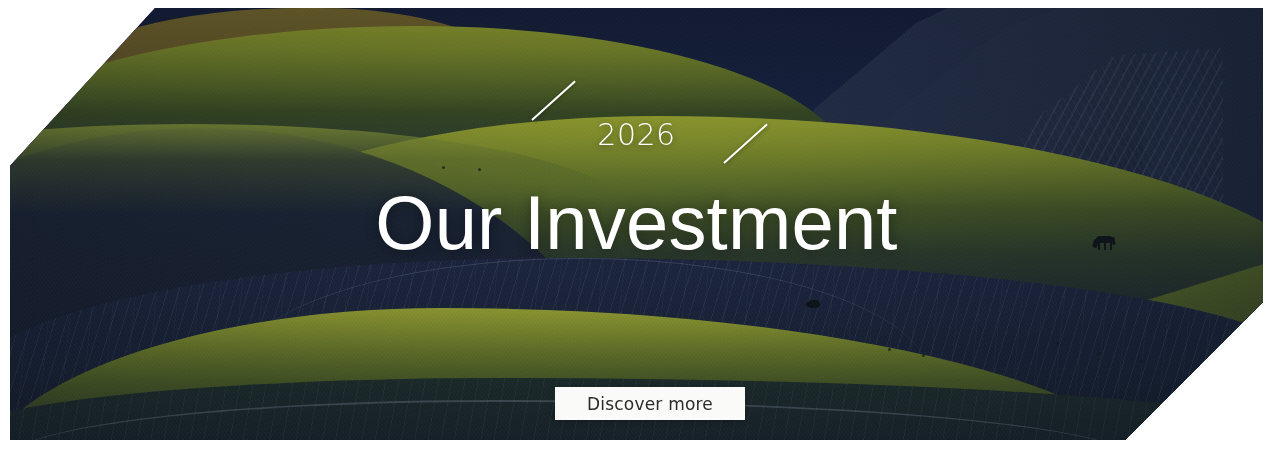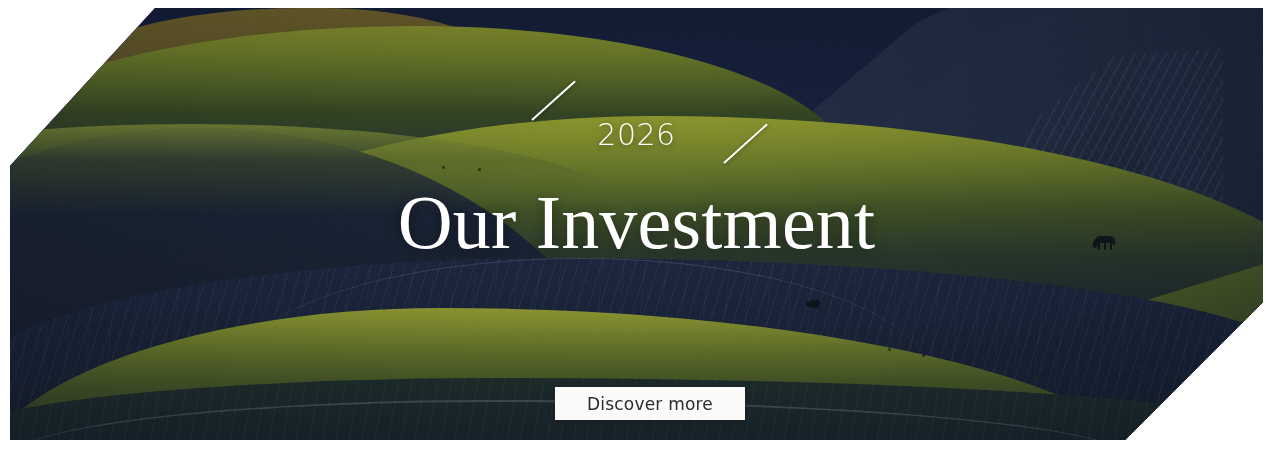--- a/index.html
+++ b/index.html
@@ -308,21 +308,21 @@
     box-shadow: 0 1px 4px rgba(0,0,0,.35);
   }
   .tick-left  { left: 522px;  top: 111px; transform: rotate(-42deg); transform-origin: left center; }
   .tick-right { left: 714px;  top: 154px; transform: rotate(-42deg); transform-origin: left center; }
 
   .headline {
     position: absolute;
     left: 0; right: 0;
     top: 176px;
     text-align: center;
-    font-family: Liberation Serif, serif;
+    font-family: Liberation Sans, sans-serif;
     font-size: 76px;
     font-weight: 400;
     line-height: 1.02;
     color: #ffffff;
     letter-spacing: .2px;
     text-shadow: 0 2px 14px rgba(0,0,0,.40);
   }
   .headline .l2 { display: block; }
 
   .cta {

